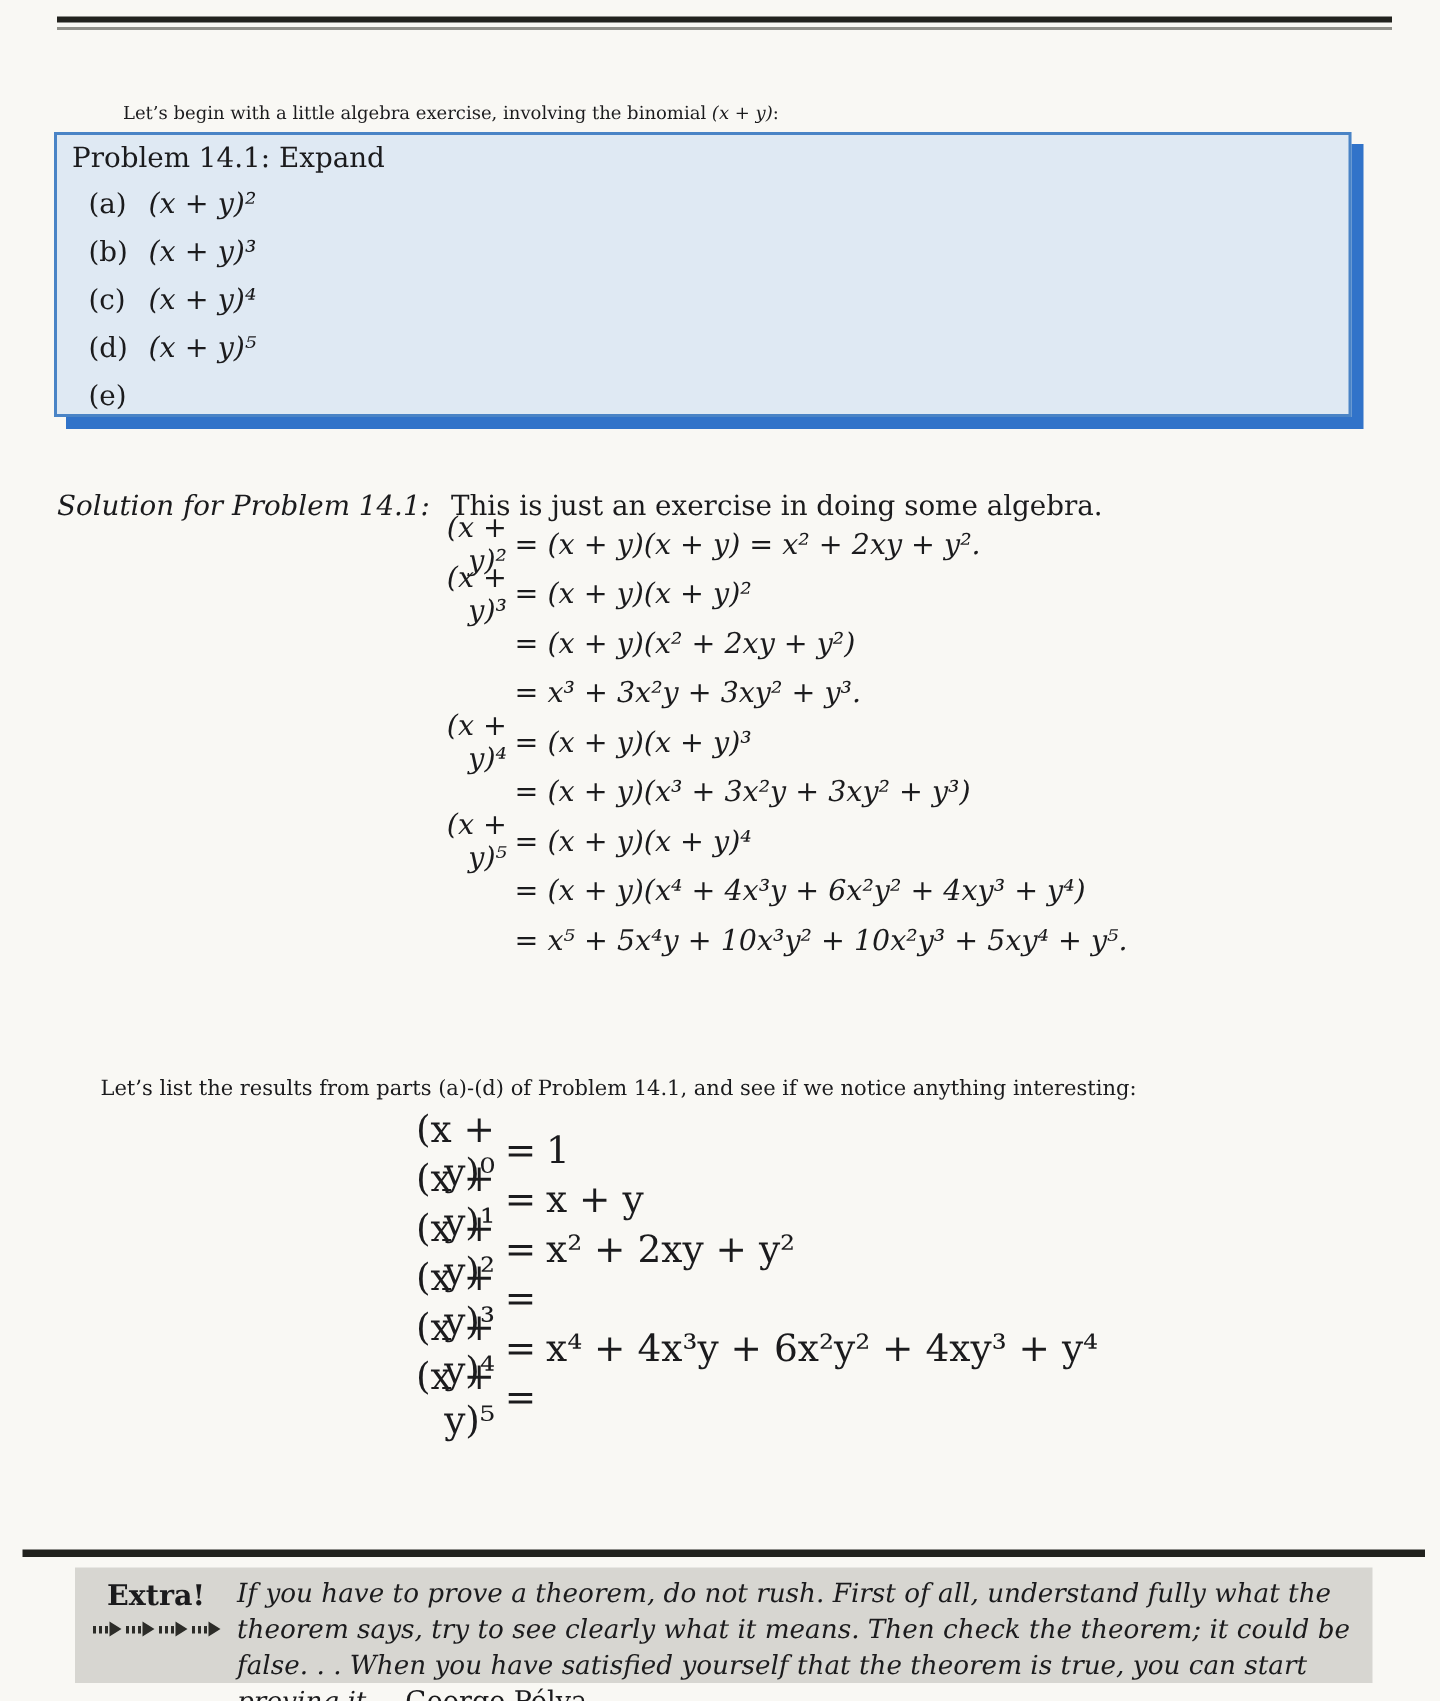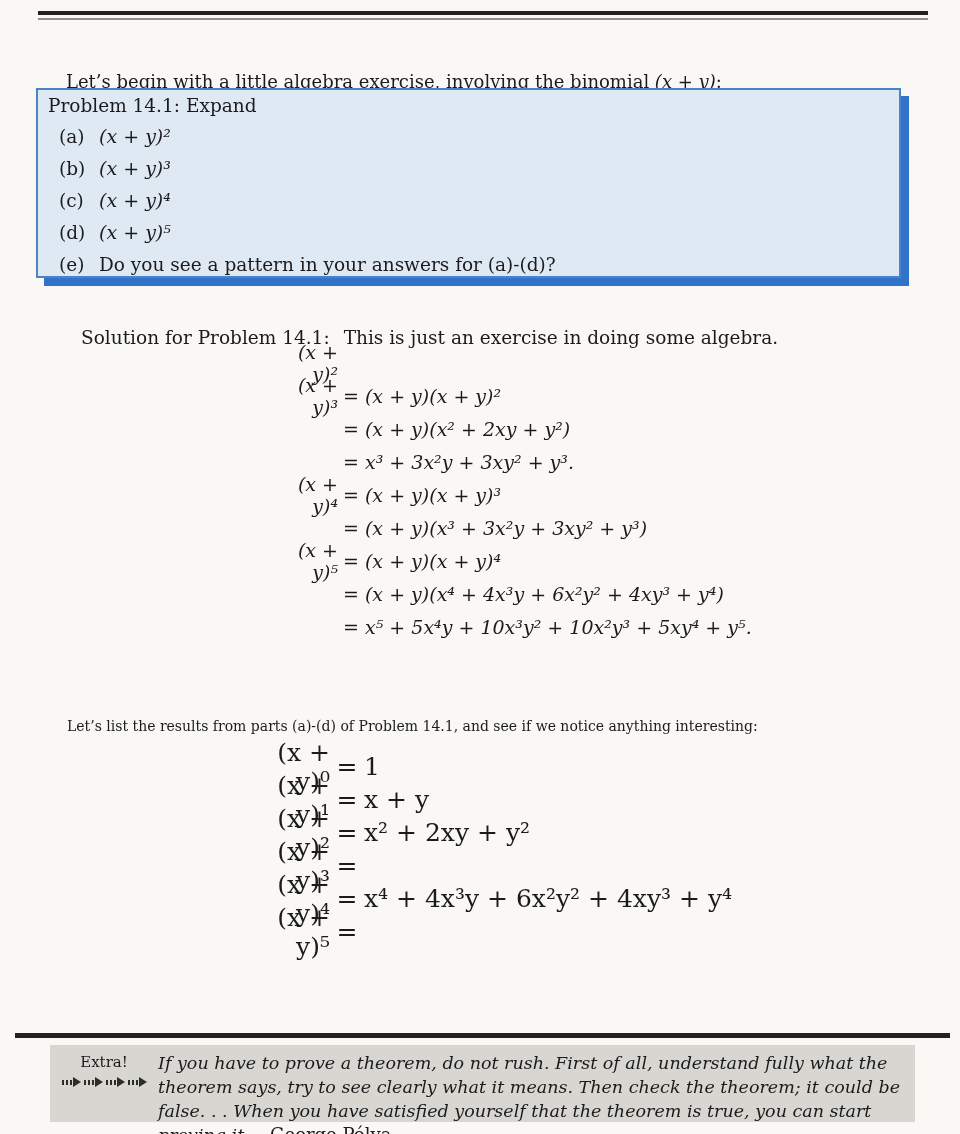--- a/index.html
+++ b/index.html
@@ -7,39 +7,39 @@
     position:relative; width:960px; height:1134px;
     background:#f9f8f4;
     font-family:"DejaVu Serif", serif;
     color:#1b1b1d;
     overflow:hidden;
   }
   
   .rule-top-thick { position:absolute; left:38px; width:890px; top:11px; height:4px; background:#22221e; }
   .rule-top-thin  { position:absolute; left:38px; width:890px; top:18px; height:2px; background:#90908a; }
 
-  .intro { position:absolute; left:66px; top:51px; width:862px; font-size:18px; line-height:25px; }
+  .intro { position:absolute; left:82px; top:51px; width:862px; font-size:12px; line-height:25px; }
   .mi { font-style:italic; }
 
   
   .problem-box {
     position:absolute; left:36px; top:88px; width:861px; height:186px;
     background:#dfe9f3; border:2px solid #4a84c6;
     box-shadow:8px 8px 0 0 #3173c9;
   }
   .pb-title { padding:5px 0 0 10px; font-size:18.5px; height:25px; }
   .pb-bold { font-weight:normal; }
   .pb-rest { margin-left:6px; }
   .pb-items { padding-left:21px; }
   .pitem { height:32px; display:flex; align-items:center; font-size:18.5px; }
   .pitem .ilabel { width:40px; flex:none; }
   .pitem .imath { font-style:italic; font-size:19px; }
 
   .solution-para { position:absolute; left:38px; top:308px; width:888px; font-size:18.5px; }
-  .sol-lead { margin-right:14px;margin-left:43px; }
+  .sol-lead { font-style:italic; margin-right:14px; }
 
   .derivation { position:absolute; left:268px; top:346px; font-size:19px; font-style:italic; }
   .drow { display:flex; height:33px; align-items:center; }
   .drow .dlhs { width:70px; flex:none; text-align:right; margin-right:5px; }
   .drow .drhs { white-space:nowrap; }
 
   .list-intro { position:absolute; left:67px; top:704px; width:880px; font-size:14px; }
 
   .summary { position:absolute; left:258px; top:750px; font-size:25px; }
   .srow { display:flex; height:33px; align-items:center; }
@@ -49,21 +49,21 @@
 
   .closing { position:absolute; left:38px; top:938px; width:890px; font-size:18.5px; line-height:26.5px; }
 
   .rule-bottom { position:absolute; left:15px; top:1033px; width:935px; height:5px; background:#22221e; }
 
   .extra-box {
     position:absolute; left:50px; top:1045px; width:865px; height:77px;
     background:#d7d6d1; display:flex; box-sizing:border-box; padding:5px 10px 5px 8px;
   }
   .extra-left { width:92px; flex:none; text-align:center; padding-top:3px; }
-  .extra-label { font-weight:normal; font-size:15px; }
+  .extra-label { font-weight:bold; font-size:19px; }
   .extra-arrows { margin-top:6px; display:flex; justify-content:center; gap:3px; }
   .arrow { display:flex; align-items:center; }
   .arrow .shaft { width:11px; height:5px; background:repeating-linear-gradient(90deg,#2c2c28 0 2px, rgba(0,0,0,0) 2px 4px); }
   .arrow .head  { width:0; height:0; border-top:5px solid transparent; border-bottom:5px solid transparent; border-left:8px solid #2c2c28; }
   .extra-quote { flex:1; font-size:17.5px; line-height:24px; padding-left:8px; padding-top:1px; }
   .q-it { font-style:italic; }
   .q-up { font-style:normal; font-size:18px; }
 </style>
 </head>
 <body>
@@ -89,30 +89,30 @@
       <div class="pitem">
           <span class="ilabel">(c)</span>
           <span class="imath">(x + y)⁴</span>
         </div>
       <div class="pitem">
           <span class="ilabel">(d)</span>
           <span class="imath">(x + y)⁵</span>
         </div>
       <div class="pitem">
           <span class="ilabel">(e)</span>
-          <span>Do you see a pattern in your answers for (a)-(d)?</span>
         </div>
     </div>
   </div>
 
   <p class="solution-para"><span class="sol-lead">Solution for Problem 14.1:</span><span>This is just an exercise in doing some algebra.</span></p>
 
   <div class="derivation">
     <div class="drow">
         <span class="dlhs">(x + y)²</span>
+        <span class="drhs">= (x + y)(x + y) = x² + 2xy + y².</span>
       </div>
     <div class="drow">
         <span class="dlhs">(x + y)³</span>
         <span class="drhs">= (x + y)(x + y)²</span>
       </div>
     <div class="drow">
         <span class="dlhs"></span>
         <span class="drhs">= (x + y)(x² + 2xy + y²)</span>
       </div>
     <div class="drow">

